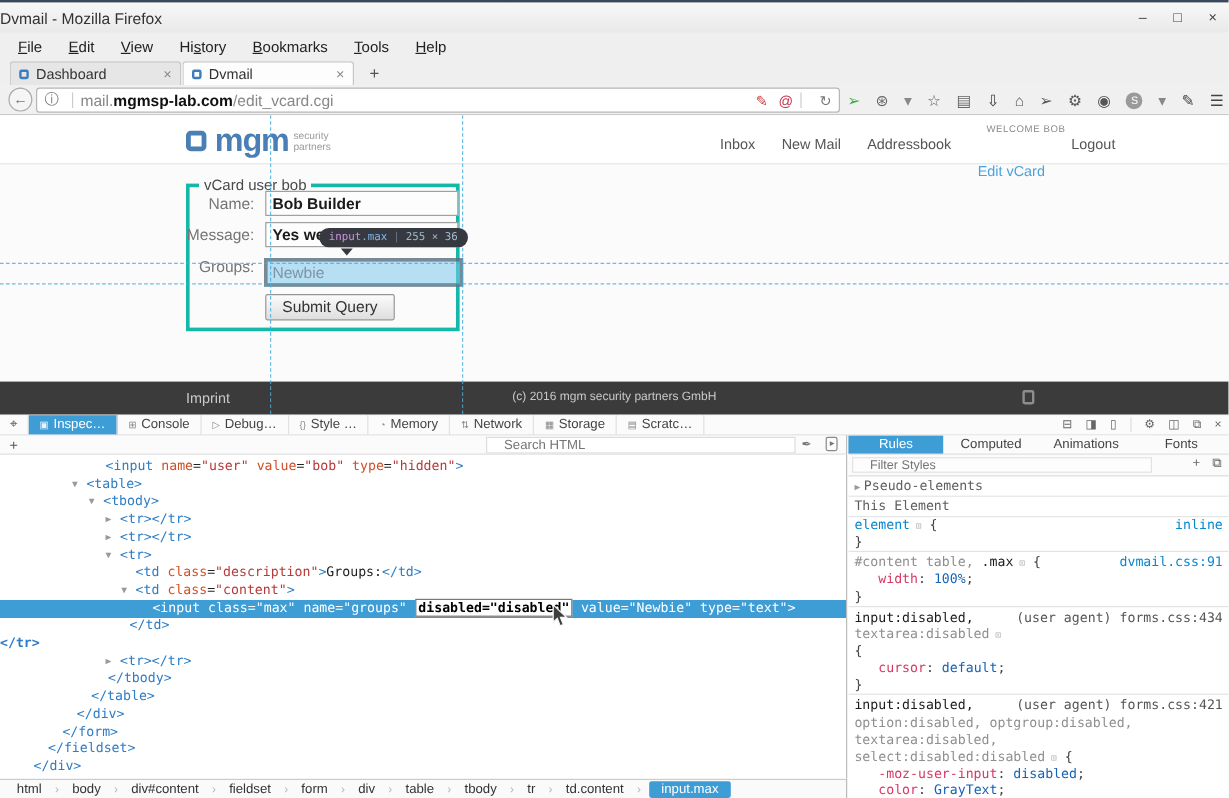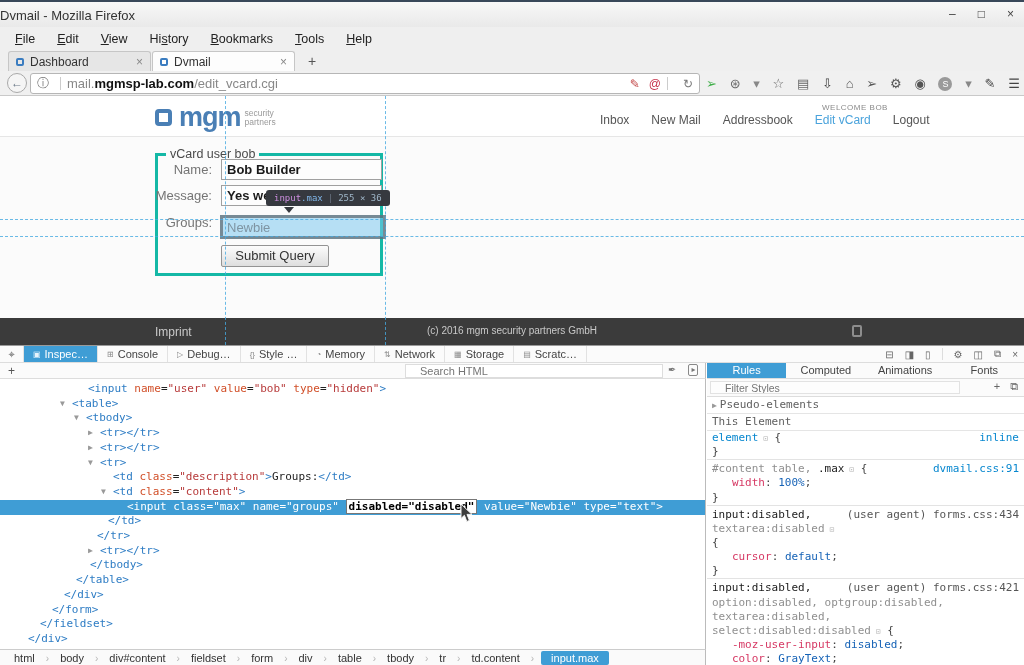--- a/index.html
+++ b/index.html
@@ -44,37 +44,37 @@
   
   .viewport { position:absolute; left:0; top:96px; width:1024px; height:249px; background:#fbfbfb; overflow:hidden; }
   .pg-header { position:absolute; left:0; top:0; width:1024px; height:41px; background:#fff; border-bottom:1px solid #e6e6e6; }
   .logo { position:absolute; left:155px; top:9px; display:flex; align-items:flex-start; }
   .logo-glyph { width:17px; height:17px; border:4px solid #4a7fb5; border-radius:4px; margin-top:4px; }
   .logo-text { font-size:27px; font-weight:bold; color:#4a7fb5; letter-spacing:-1px; line-height:25px; margin-left:7px; }
   .logo-sub { font-size:8.5px; color:#9a9a9a; line-height:9px; margin-left:4px; margin-top:4px; }
   .welcome { position:absolute; left:822px; top:7px; font-size:8px; letter-spacing:.5px; color:#8a8a8a; }
   .pg-nav { position:absolute; left:600px; top:17px; width:280px; display:flex; gap:22px; }
   .pg-nav .navlink { font-size:12px; color:#555; white-space:nowrap; }
-  .pg-nav .navlink.active { color:#4aa3dc; }
+  .pg-nav .navlink.active { color:#4aa3dc;margin-top:23px; }
 
   fieldset.vcard { position:absolute; left:155px; top:51px; width:228px; height:129px; border:3px solid #14b8a6; background:#fbfbfb; }
   fieldset.vcard legend { margin-left:8px; padding:0 4px; font-size:12.5px; color:#4a4a4a; }
   .flabel { position:absolute; width:70px; text-align:right; font-size:13px; color:#757575; }
   .finput { position:absolute; left:221px; width:161px; height:21px; border:1px solid #a0a0a0; background:#fdfdfd;
     font-family:"Liberation Sans",sans-serif; font-size:13px; font-weight:bold; color:#1a1a1a; padding:0 5px; }
   .submitbtn { position:absolute; left:221px; top:149px; width:108px; height:22px; border:1px solid #949494; border-radius:2px;
     background:linear-gradient(#fcfcfc,#dedede); font-size:13px; color:#333; text-align:center; line-height:20px; }
 
   .hl-box { position:absolute; left:220px; top:119px; width:166px; height:24px;
     border:3px solid rgba(80,85,90,.62); background:rgba(125,200,238,.55); z-index:5; }
   .hl-box .ph { font-size:13px; color:#7e94a2; padding:2px 0 0 4px; }
   .guide-v { position:absolute; top:0; height:249px; width:0; border-left:1px dashed rgba(70,170,225,.8); z-index:6; }
   .guide-h { position:absolute; left:0; width:1024px; height:0; border-top:1px dashed rgba(70,170,225,.8); z-index:6; }
 
-  .node-tooltip { position:absolute; left:266px; top:94px; z-index:9; background:#36393f; border-radius:3px;
+  .node-tooltip { position:absolute; left:266px; top:94px; z-index:9; background:#36393f; border-radius:8px;
     padding:3px 8px; font-family:"DejaVu Sans Mono",monospace; font-size:9px; white-space:nowrap; }
   .node-tooltip .tt-tag { color:#cd8fe0; } .node-tooltip .tt-cls { color:#80b6e8; }
   .node-tooltip .tt-sep { color:#6b7480; margin:0 5px; } .node-tooltip .tt-dims { color:#9fb6c8; }
   .tt-arrow { position:absolute; left:284px; top:111px; z-index:9; width:0; height:0;
     border-left:5px solid transparent; border-right:5px solid transparent; border-top:6px solid #36393f; }
 
   .pg-footer { position:absolute; left:0; top:222px; width:1024px; height:27px; background:#3b3b3b; }
   .pg-footer .imprint { position:absolute; left:155px; top:7px; font-size:12px; color:#c9c9c9; }
   .pg-footer .copyright { position:absolute; left:0; right:0; top:7px; text-align:center; font-size:10px; color:#c9c9c9; }
   .pg-footer .flogo { position:absolute; left:852px; top:7px; width:10px; height:12px; border:2px solid #8d8d8d; border-radius:2px; }
@@ -315,21 +315,21 @@
         <div class="mk-line" style="top: 3px;"><span style="padding-left: 88px; display: inline-block;"><span class="tk-t">&lt;input</span><span class="tk-a"> name</span><span class="tk-p">=</span><span class="tk-v">"user"</span><span class="tk-a"> value</span><span class="tk-p">=</span><span class="tk-v">"bob"</span><span class="tk-a"> type</span><span class="tk-p">=</span><span class="tk-v">"hidden"</span><span class="tk-t">&gt;</span></span></div>
         <div class="mk-line" style="top: 17.7px;"><span class="twisty" style="left: 60px;">▼</span><span style="padding-left: 72px; display: inline-block;"><span class="tk-t">&lt;table&gt;</span></span></div>
         <div class="mk-line" style="top: 32.4px;"><span class="twisty" style="left: 74px;">▼</span><span style="padding-left: 86px; display: inline-block;"><span class="tk-t">&lt;tbody&gt;</span></span></div>
         <div class="mk-line" style="top: 47.1px;"><span class="twisty" style="left: 88px;">▶</span><span style="padding-left: 100px; display: inline-block;"><span class="tk-t">&lt;tr&gt;&lt;/tr&gt;</span></span></div>
         <div class="mk-line" style="top: 61.8px;"><span class="twisty" style="left: 88px;">▶</span><span style="padding-left: 100px; display: inline-block;"><span class="tk-t">&lt;tr&gt;&lt;/tr&gt;</span></span></div>
         <div class="mk-line" style="top: 76.5px;"><span class="twisty" style="left: 88px;">▼</span><span style="padding-left: 100px; display: inline-block;"><span class="tk-t">&lt;tr&gt;</span></span></div>
         <div class="mk-line" style="top: 91.2px;"><span style="padding-left: 113px; display: inline-block;"><span class="tk-t">&lt;td</span><span class="tk-a"> class</span><span class="tk-p">=</span><span class="tk-v">"description"</span><span class="tk-t">&gt;</span><span class="tk-p">Groups:</span><span class="tk-t">&lt;/td&gt;</span></span></div>
         <div class="mk-line" style="top: 105.9px;"><span class="twisty" style="left: 101px;">▼</span><span style="padding-left: 113px; display: inline-block;"><span class="tk-t">&lt;td</span><span class="tk-a"> class</span><span class="tk-p">=</span><span class="tk-v">"content"</span><span class="tk-t">&gt;</span></span></div>
         <div class="mk-line sel" style="top: 120.6px;"><span style="padding-left: 127px; display: inline-block;"><span class="tk-t">&lt;input</span><span class="tk-a"> class</span><span class="tk-p">=</span><span class="tk-v">"max"</span><span class="tk-a"> name</span><span class="tk-p">=</span><span class="tk-v">"groups"</span><span class="tk-p"> </span><span class="tk-e">disabled="disabled"</span><span class="tk-p"> </span><span class="tk-a">value</span><span class="tk-p">=</span><span class="tk-v">"Newbie"</span><span class="tk-a"> type</span><span class="tk-p">=</span><span class="tk-v">"text"</span><span class="tk-t">&gt;</span></span></div>
         <div class="mk-line" style="top: 135.3px;"><span style="padding-left: 108px; display: inline-block;"><span class="tk-t">&lt;/td&gt;</span></span></div>
-        <div class="mk-line" style="top: 150px;"><span style="padding-left: 97px; display: inline-block;"><span class="tk-t">&lt;/tr&gt;</span></span></div>
+        <div class="mk-line" style="top: 150px;"><span style="display: inline-block; font-weight: bold;"><span class="tk-t">&lt;/tr&gt;</span></span></div>
         <div class="mk-line" style="top: 164.7px;"><span class="twisty" style="left: 88px;">▶</span><span style="padding-left: 100px; display: inline-block;"><span class="tk-t">&lt;tr&gt;&lt;/tr&gt;</span></span></div>
         <div class="mk-line" style="top: 179.4px;"><span style="padding-left: 90px; display: inline-block;"><span class="tk-t">&lt;/tbody&gt;</span></span></div>
         <div class="mk-line" style="top: 194.1px;"><span style="padding-left: 76px; display: inline-block;"><span class="tk-t">&lt;/table&gt;</span></span></div>
         <div class="mk-line" style="top: 208.8px;"><span style="padding-left: 64px; display: inline-block;"><span class="tk-t">&lt;/div&gt;</span></span></div>
         <div class="mk-line" style="top: 223.5px;"><span style="padding-left: 52px; display: inline-block;"><span class="tk-t">&lt;/form&gt;</span></span></div>
         <div class="mk-line" style="top: 238.2px;"><span style="padding-left: 40px; display: inline-block;"><span class="tk-t">&lt;/fieldset&gt;</span></span></div>
         <div class="mk-line" style="top: 252.9px;"><span style="padding-left: 28px; display: inline-block;"><span class="tk-t">&lt;/div&gt;</span></span></div>
       </div>
 
     <div class="breadcrumb" id="breadcrumb">

